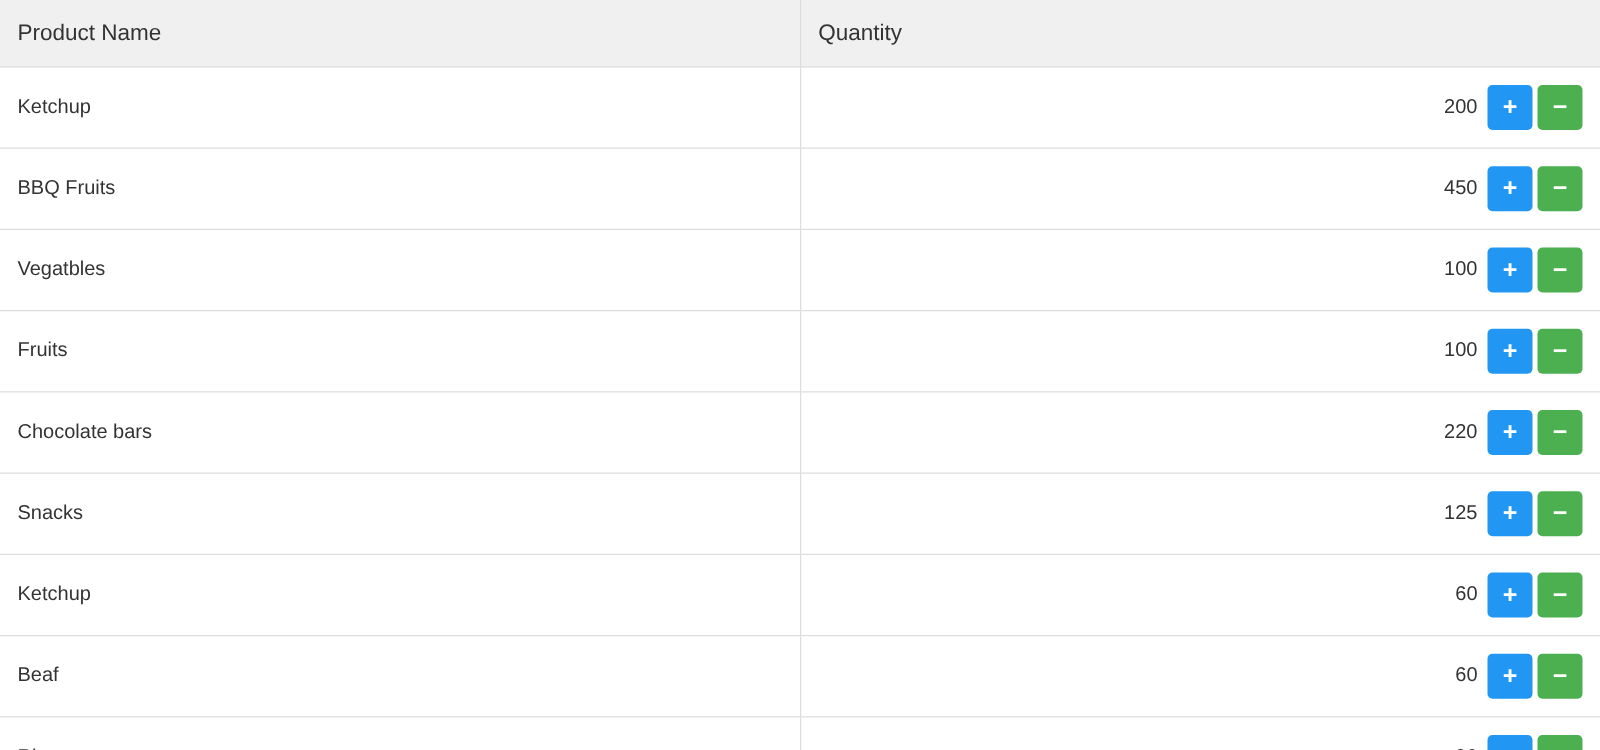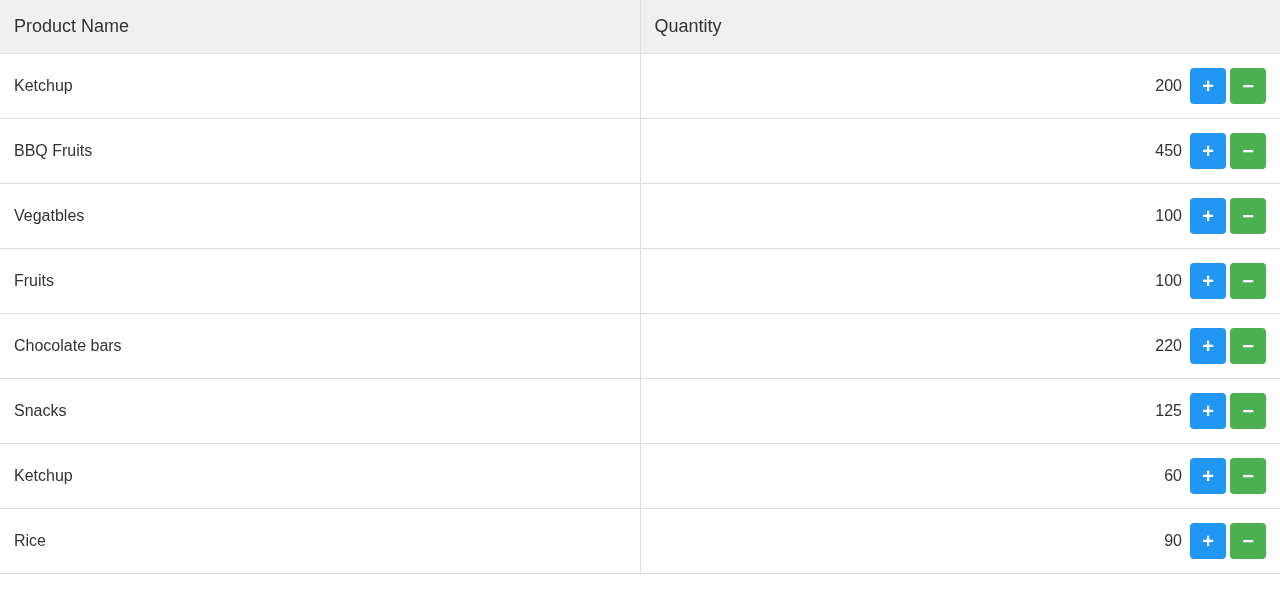--- a/index.html
+++ b/index.html
@@ -185,20 +185,30 @@
           <td>Ketchup</td>
           <td>
             <div class="quantity-cell">
               <span class="quantity-value">60</span>
               <button class="btn-plus">+</button>
               <button class="btn-minus">−</button>
             </div>
           </td>
         </tr>
         <tr>
+          <td>Beaf</td>
+          <td>
+            <div class="quantity-cell">
+              <span class="quantity-value">60</span>
+              <button class="btn-plus">+</button>
+              <button class="btn-minus">−</button>
+            </div>
+          </td>
+        </tr>
+        <tr>
           <td>Rice</td>
           <td>
             <div class="quantity-cell">
               <span class="quantity-value">90</span>
               <button class="btn-plus">+</button>
               <button class="btn-minus">−</button>
             </div>
           </td>
         </tr>
       </tbody>

